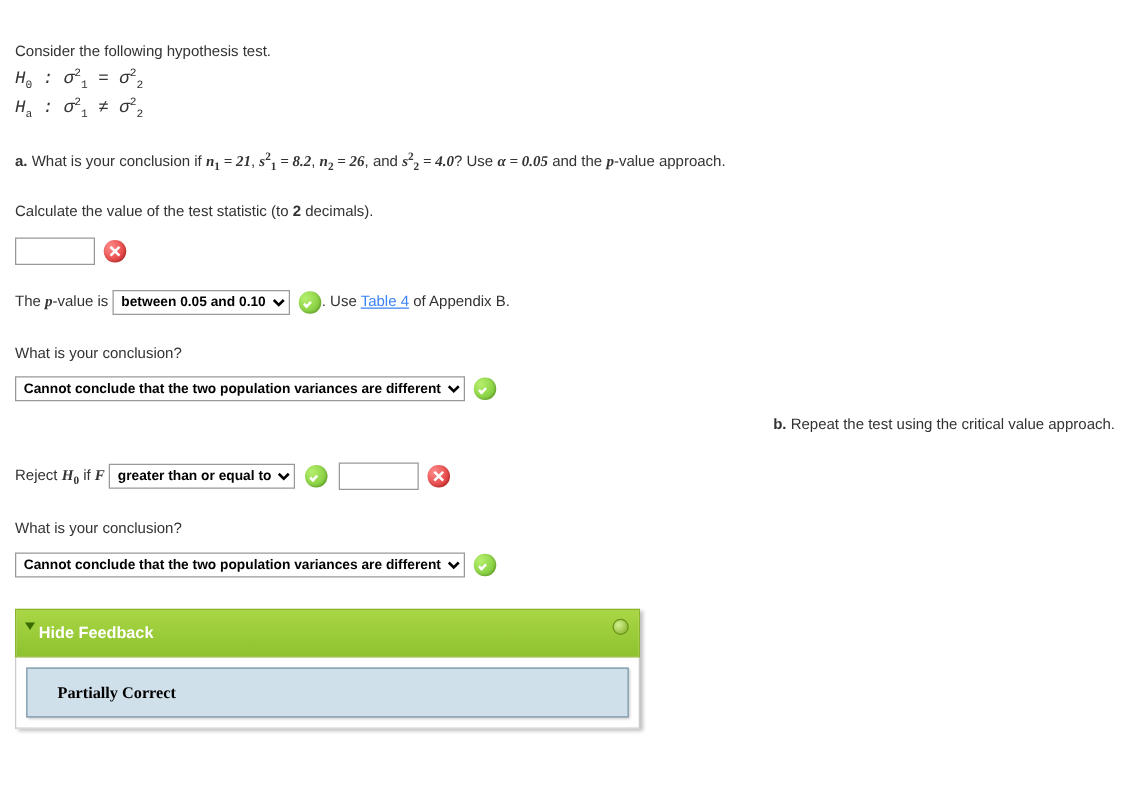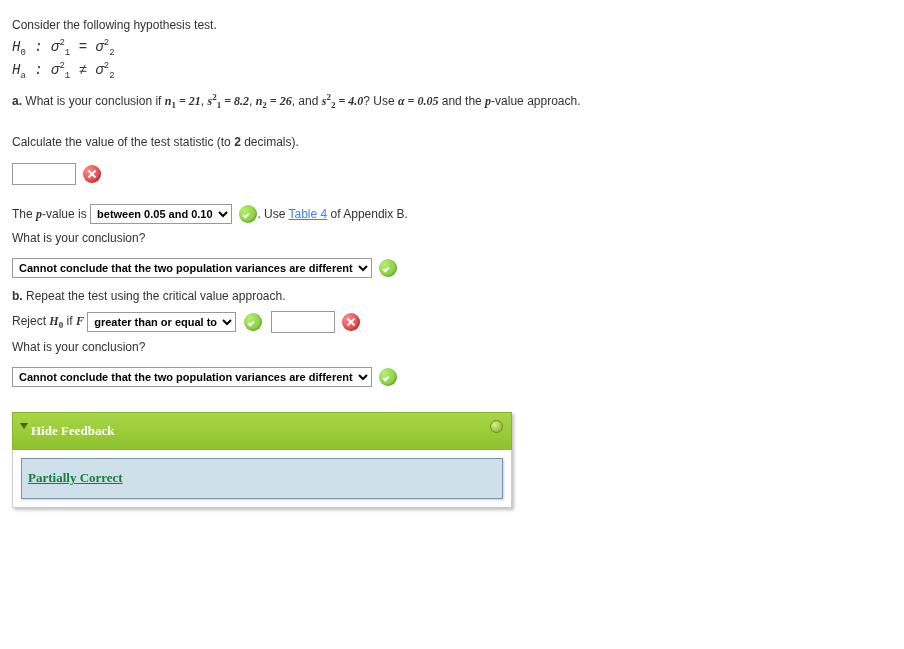--- a/index.html
+++ b/index.html
@@ -77,21 +77,21 @@
   .icon-x::before { transform: rotate(45deg); }
   .icon-x::after { transform: rotate(-45deg); }
   .feedback-panel {
     width: 500px;
     margin-top: 24px;
     box-shadow: 2px 2px 3px rgba(0,0,0,0.25);
   }
   .feedback-header {
     background: linear-gradient(#a9d646, #8ec22e);
     color: #fff;
-    font-family: Liberation Serif, serif;
+    font-family: Liberation Sans, sans-serif;
     font-weight: bold;
     font-size: 13px;
     padding: 6px 10px 6px 18px;
     border: 1px solid #8ab526;
     position: relative;
   }
   .feedback-header .arrow {
     position: absolute;
     left: 7px; top: 10px;
     width: 0; height: 0;
@@ -110,29 +110,28 @@
   .feedback-body {
     background: #fff;
     border-left: 1px solid #ccc;
     border-right: 1px solid #ccc;
     border-bottom: 1px solid #ccc;
     padding: 8px;
   }
   .feedback-inner {
     background: #cfe0ea;
     border: 1px solid #7a94a5;
-    padding: 7px 6px;
+    padding: 7px 24px;
     font-family: Georgia, serif;
     font-weight: bold;
     font-size: 13px;
-    color: #15803d;
+    color: #000000;
     box-shadow: 1px 1px 2px rgba(0,0,0,0.2);
-    text-decoration: underline;
-  }
-  .row { margin-top: 2px; }
+  }
+  .row { margin-top: 18px; }
 </style>
 </head>
 <body>
 
 <div class="content">
 
   <div class="row">Consider the following hypothesis test.</div>
 
   <div class="hyp-block">
     <span>H</span><span class="math-sub">0</span><span> :  σ</span><span class="math-sup">2</span><span class="math-sub">1</span><span> = </span>σ<span class="math-sup">2</span><span class="math-sub">2</span><br>
@@ -162,21 +161,21 @@
 
   <div class="row">What is your conclusion?</div>
 
   <div class="row" style="margin-top:6px;">
     <select class="dropdown">
       <option>Cannot conclude that the two population variances are different</option>
     </select>
     <span class="icon-ok"></span>
   </div>
 
-  <div class="row" style="margin-top:6px;">
+  <div class="row" style="margin-top:6px;text-align:right;">
     <span class="bold">b.</span><span> Repeat the test using the critical value approach.</span>
   </div>
 
 
 
   <div class="row" style="">
     <span>Reject </span><span class="math bold">H<span class="math-sub">0</span></span><span> if </span><span class="math bold">F</span>
     <select class="dropdown">
       <option>greater than or equal to</option>
     </select>

